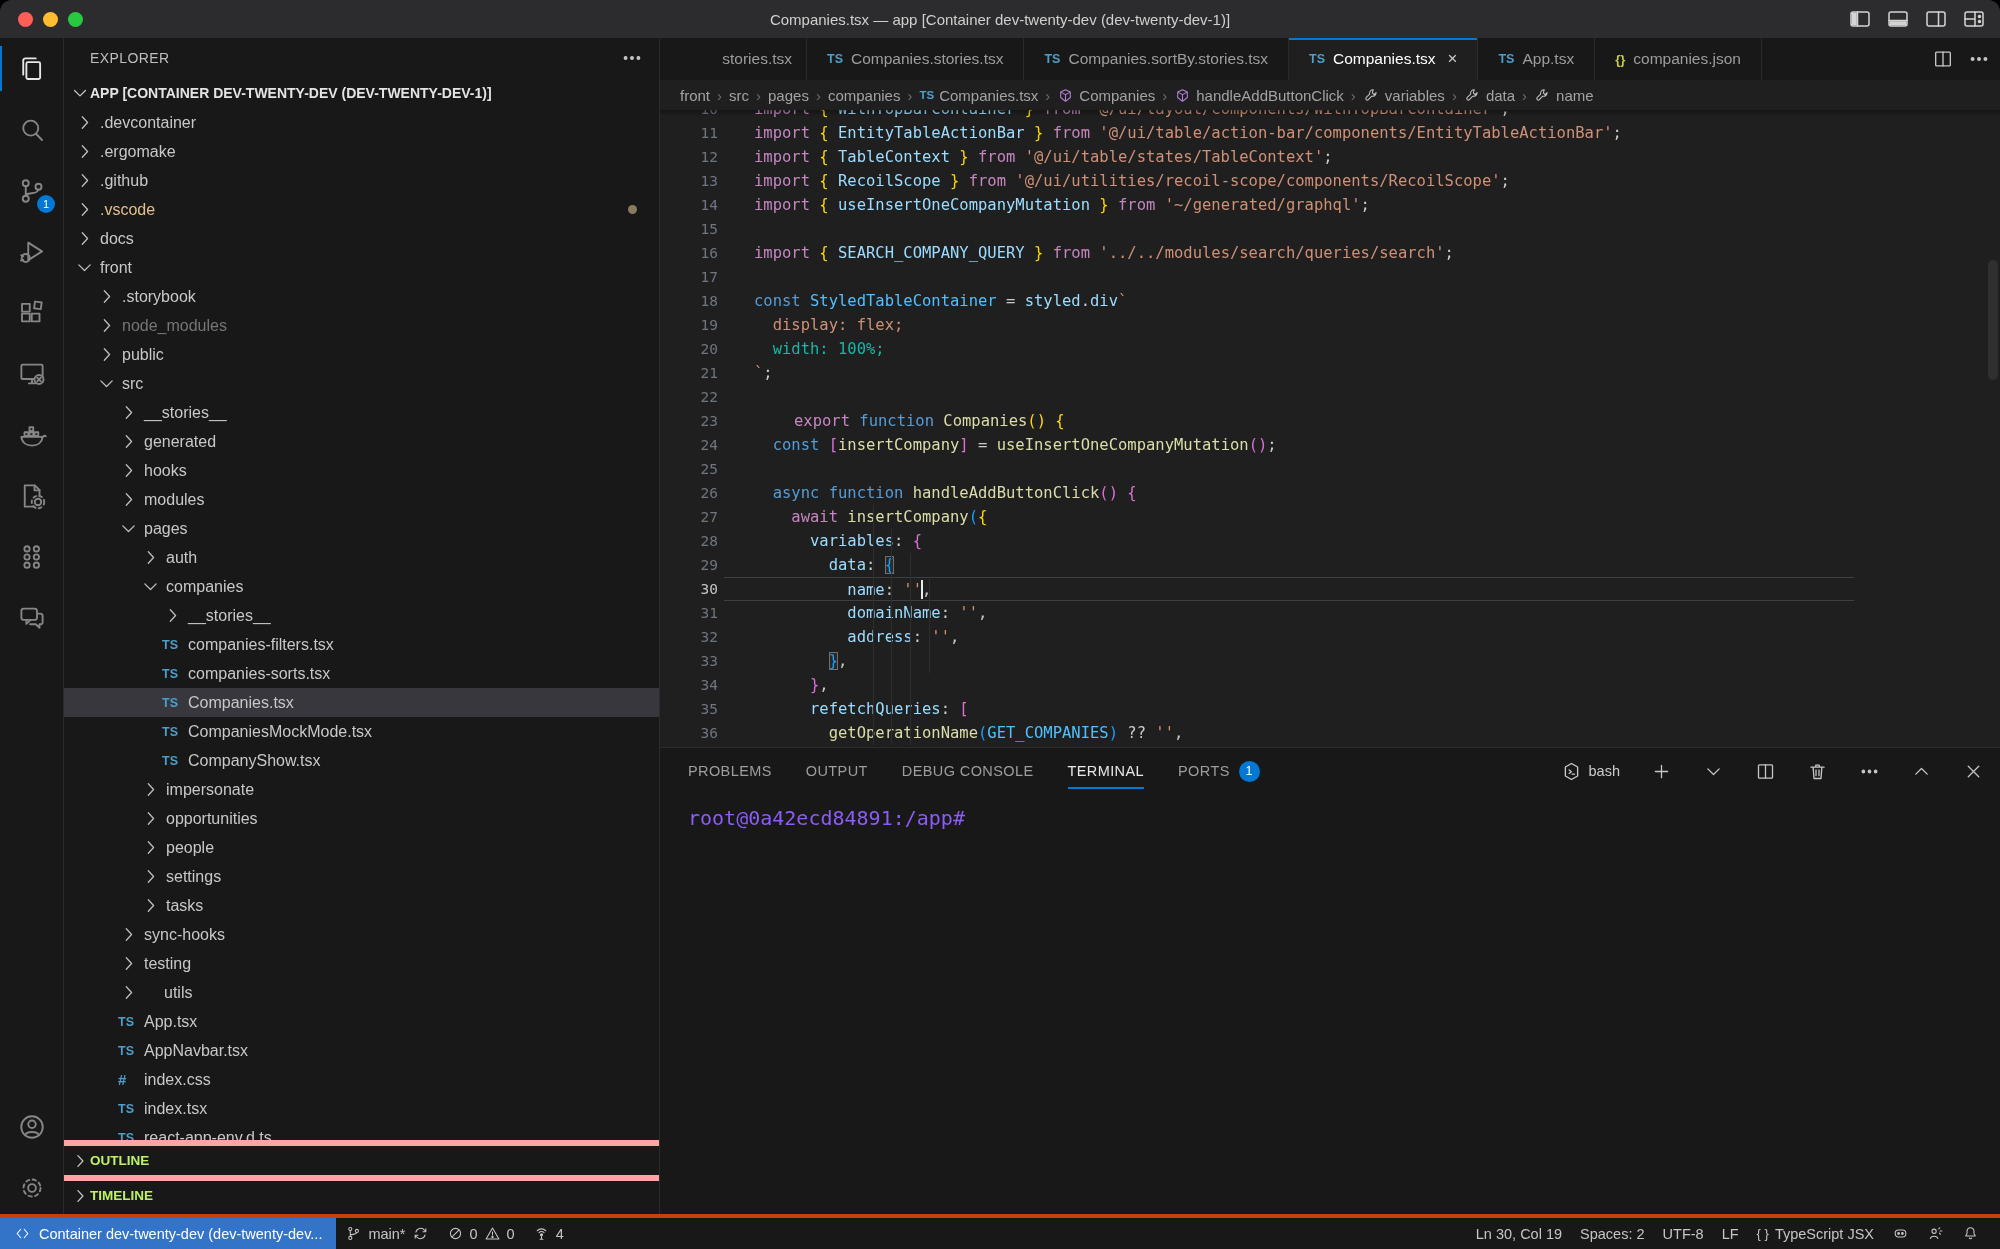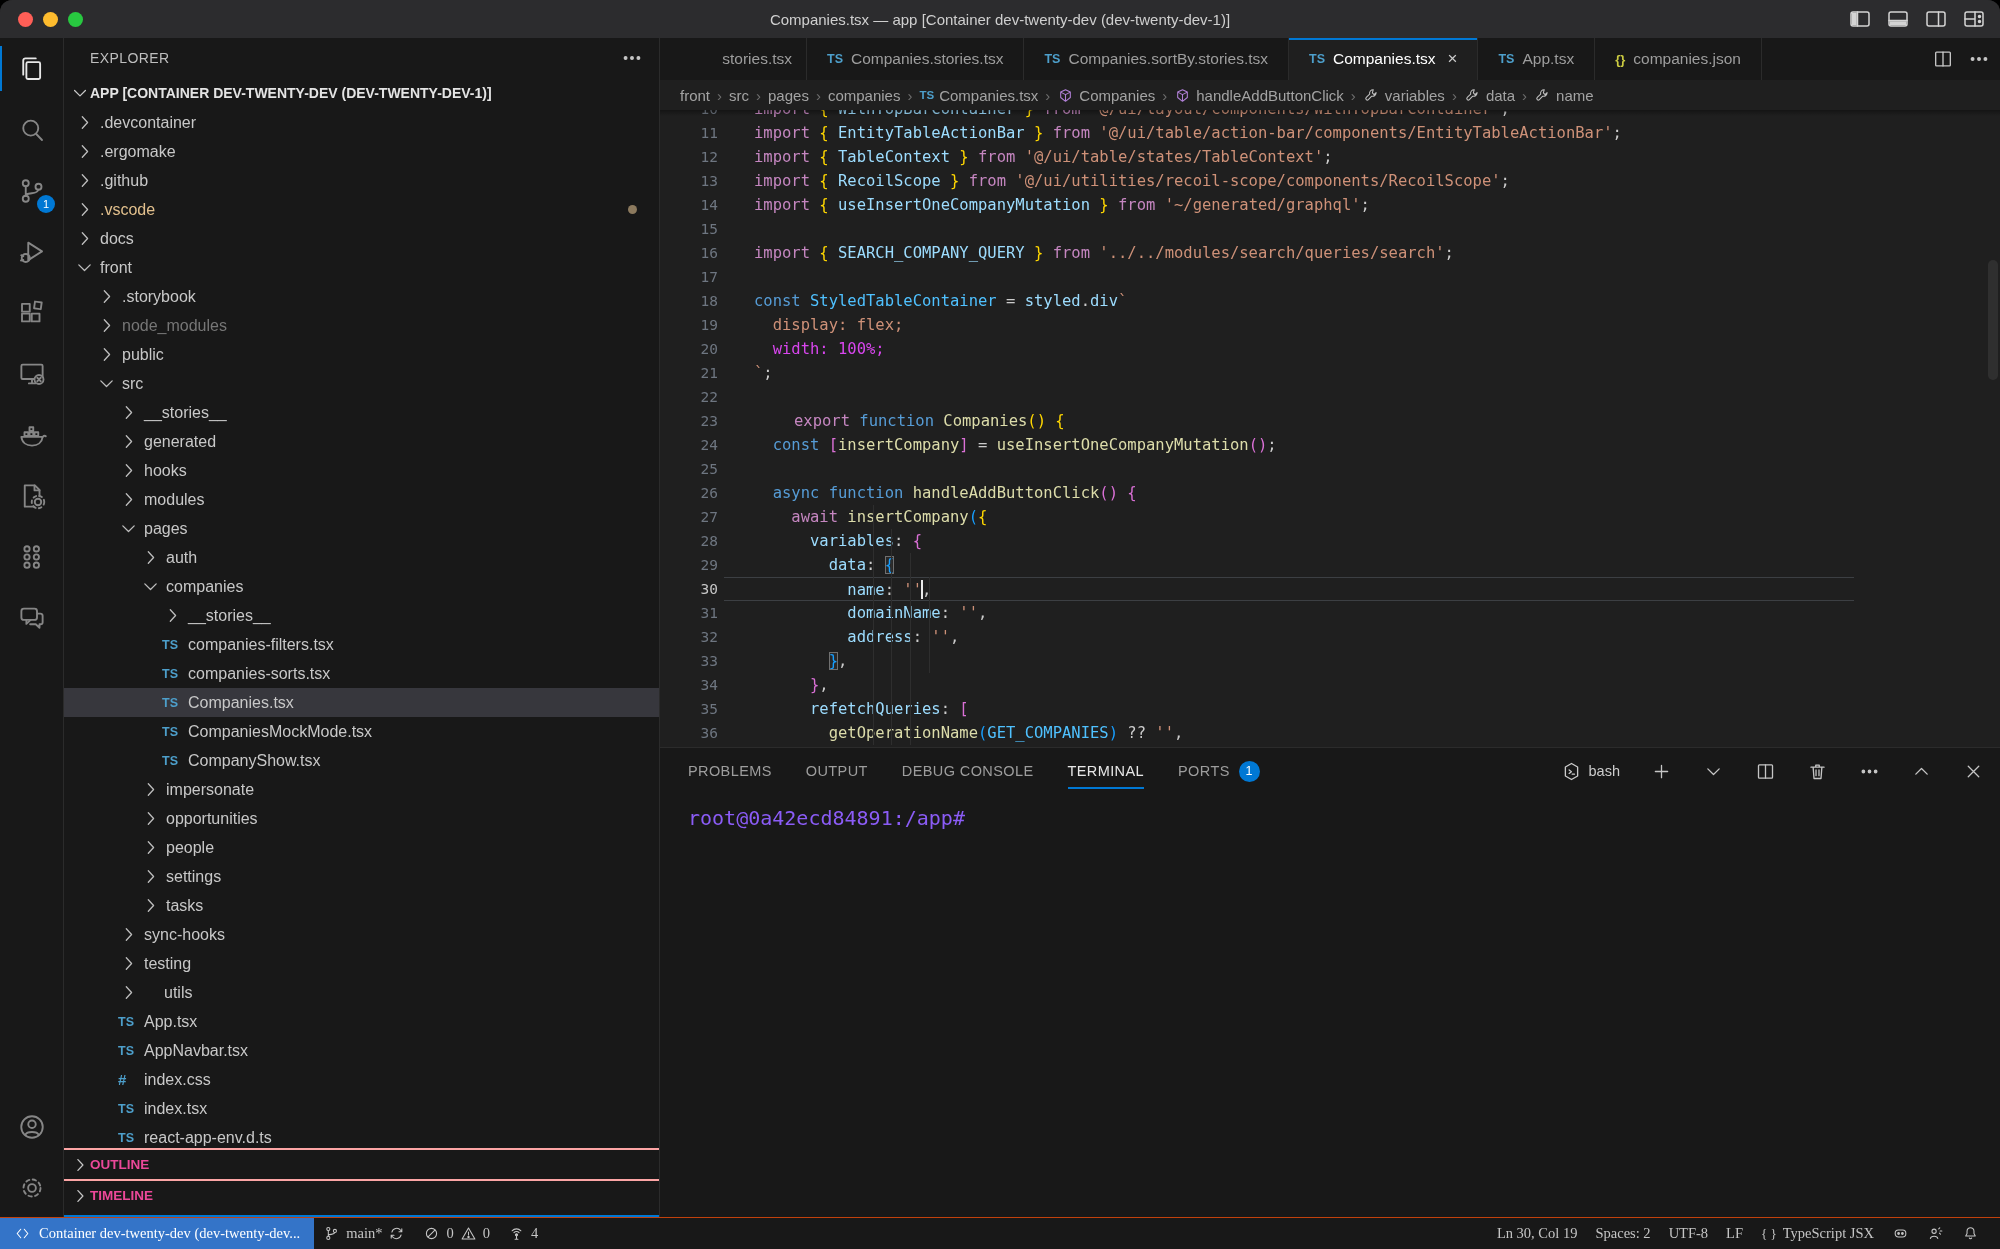--- a/index.html
+++ b/index.html
@@ -33,21 +33,21 @@
   .trow.selected{background:#37373d;}
   .trow .chev{width:21px;height:21px;flex:0 0 21px;color:#bdbdbd;}
   .badge-ts{color:#4d9fcb;font-weight:bold;font-size:12.5px;width:21px;flex:0 0 21px;text-align:left;}
   .badge-json{color:#cbcb41;font-weight:bold;font-size:13px;}
   .badge-css{color:#4d9fcb;font-weight:bold;font-size:15px;}
   .trow .lbl{margin-left:5px;white-space:nowrap;}
   .trow.dim .lbl{color:#767676;}
   .trow.mod .lbl{color:var(--modified);}
   .trow .dot{position:absolute;right:22px;width:9px;height:9px;border-radius:50%;background:#8c7a5e;}
   .bottom-sections{position:absolute;left:0;right:0;bottom:8px;}
-  .bsec{height:29px;display:flex;align-items:center;border-top:2px solid #fca5a5;color:#ec4899;font-weight:bold;font-size:13.5px;padding-left:6px;}
+  .bsec{height:29px;display:flex;align-items:center;border-top:6px solid #fca5a5;color:#bef264;font-weight:bold;font-size:13.5px;padding-left:6px;}
   .bsec .chev{width:20px;height:20px;color:#c5c5c5;}
   .sash{position:absolute;left:0;right:0;bottom:0;height:3px;background:var(--accent);}
   
   .editor-col{flex:1;display:flex;flex-direction:column;min-width:0;}
   .tabbar{position:relative;height:42px;background:#181818;display:flex;align-items:stretch;}
   .tab{display:flex;align-items:center;gap:8px;padding:0 20px;border-right:1px solid #2b2b2b;color:#9d9d9d;font-size:15.5px;background:#181818;position:relative;white-space:nowrap;}
   .tab.partial{width:128px;padding:0 14px 0 4px;overflow:hidden;justify-content:flex-end;}
   .tab.active{background:#1f1f1f;color:#ffffff;}
   .tab.active::before{content:"";position:absolute;left:0;right:0;top:0;height:2px;background:var(--accent);}
   .tab .ts{color:#4d9fcb;font-weight:bold;font-size:12.5px;}
@@ -80,21 +80,21 @@
   .panel-header{height:46px;display:flex;align-items:center;padding-left:28px;gap:34px;}
   .ptab{position:relative;font-size:14.5px;letter-spacing:.4px;color:#9d9d9d;display:flex;align-items:center;gap:9px;height:100%;}
   .ptab.active{color:#e7e7e7;}
   .ptab.active::after{content:"";position:absolute;left:0;right:0;bottom:5px;height:2px;background:var(--accent);}
   .pbadge{min-width:21px;height:21px;border-radius:11px;background:var(--badge);color:#fff;font-size:12.5px;display:flex;align-items:center;justify-content:center;padding:0 4px;box-sizing:border-box;}
   .panel-actions{position:absolute;right:16px;top:0;height:46px;display:flex;align-items:center;gap:31px;color:#c5c5c5;}
   .panel-actions .icon{width:21px;height:21px;}
   .shell-label{display:flex;align-items:center;gap:7px;font-size:14.5px;color:#cccccc;}
   .terminal-body{padding:12px 0 0 28px;font-family:"DejaVu Sans Mono",monospace;font-size:20px;color:#8b5cf6;}
   
-  .statusbar{position:absolute;left:0;bottom:0;width:100%;height:31px;background:#181818;border-top:1px solid #c2410c;display:flex;align-items:center;font-size:14.5px;color:#c5c5c5;font-family:Liberation Serif, serif;}
+  .statusbar{position:absolute;left:0;bottom:0;width:100%;height:31px;background:#181818;border-top:4px solid #c2410c;display:flex;align-items:center;font-size:14.5px;color:#c5c5c5;}
   .sb-remote{height:100%;background:var(--remote);color:#fff;display:flex;align-items:center;gap:8px;padding:0 14px;max-width:372px;white-space:nowrap;overflow:hidden;}
   .sb-remote .icon{width:17px;height:17px;flex:0 0 17px;}
   .sb-item{display:flex;align-items:center;gap:6px;padding:0 9px;height:100%;white-space:nowrap;}
   .sb-item .icon{width:17px;height:17px;}
   .sb-right{margin-left:auto;display:flex;align-items:center;height:100%;padding-right:12px;}
   .icon svg{width:100%;height:100%;display:block;}
 </style>
 </head>
 <body>
 
@@ -665,21 +665,21 @@
             <div class="crow"><span class="ln">10</span><span class="ct"><span class="seg" style="color: rgb(197, 134, 192);">import </span><span class="seg" style="color: rgb(255, 215, 0);">{ </span><span class="seg" style="color: rgb(156, 220, 254);">WithTopBarContainer</span><span class="seg" style="color: rgb(255, 215, 0);"> }</span><span class="seg" style="color: rgb(197, 134, 192);"> from </span><span class="seg" style="color: rgb(206, 145, 120);">'@/ui/layout/components/WithTopBarContainer'</span><span class="seg" style="color: rgb(204, 204, 204);">;</span></span></div>
             <div class="crow"><span class="ln">11</span><span class="ct"><span class="seg" style="color: rgb(197, 134, 192);">import </span><span class="seg" style="color: rgb(255, 215, 0);">{ </span><span class="seg" style="color: rgb(156, 220, 254);">EntityTableActionBar</span><span class="seg" style="color: rgb(255, 215, 0);"> }</span><span class="seg" style="color: rgb(197, 134, 192);"> from </span><span class="seg" style="color: rgb(206, 145, 120);">'@/ui/table/action-bar/components/EntityTableActionBar'</span><span class="seg" style="color: rgb(204, 204, 204);">;</span></span></div>
             <div class="crow"><span class="ln">12</span><span class="ct"><span class="seg" style="color: rgb(197, 134, 192);">import </span><span class="seg" style="color: rgb(255, 215, 0);">{ </span><span class="seg" style="color: rgb(156, 220, 254);">TableContext</span><span class="seg" style="color: rgb(255, 215, 0);"> }</span><span class="seg" style="color: rgb(197, 134, 192);"> from </span><span class="seg" style="color: rgb(206, 145, 120);">'@/ui/table/states/TableContext'</span><span class="seg" style="color: rgb(204, 204, 204);">;</span></span></div>
             <div class="crow"><span class="ln">13</span><span class="ct"><span class="seg" style="color: rgb(197, 134, 192);">import </span><span class="seg" style="color: rgb(255, 215, 0);">{ </span><span class="seg" style="color: rgb(156, 220, 254);">RecoilScope</span><span class="seg" style="color: rgb(255, 215, 0);"> }</span><span class="seg" style="color: rgb(197, 134, 192);"> from </span><span class="seg" style="color: rgb(206, 145, 120);">'@/ui/utilities/recoil-scope/components/RecoilScope'</span><span class="seg" style="color: rgb(204, 204, 204);">;</span></span></div>
             <div class="crow"><span class="ln">14</span><span class="ct"><span class="seg" style="color: rgb(197, 134, 192);">import </span><span class="seg" style="color: rgb(255, 215, 0);">{ </span><span class="seg" style="color: rgb(156, 220, 254);">useInsertOneCompanyMutation</span><span class="seg" style="color: rgb(255, 215, 0);"> }</span><span class="seg" style="color: rgb(197, 134, 192);"> from </span><span class="seg" style="color: rgb(206, 145, 120);">'~/generated/graphql'</span><span class="seg" style="color: rgb(204, 204, 204);">;</span></span></div>
             <div class="crow"><span class="ln">15</span><span class="ct"></span></div>
             <div class="crow"><span class="ln">16</span><span class="ct"><span class="seg" style="color: rgb(197, 134, 192);">import </span><span class="seg" style="color: rgb(255, 215, 0);">{ </span><span class="seg" style="color: rgb(156, 220, 254);">SEARCH_COMPANY_QUERY</span><span class="seg" style="color: rgb(255, 215, 0);"> }</span><span class="seg" style="color: rgb(197, 134, 192);"> from </span><span class="seg" style="color: rgb(206, 145, 120);">'../../modules/search/queries/search'</span><span class="seg" style="color: rgb(204, 204, 204);">;</span></span></div>
             <div class="crow"><span class="ln">17</span><span class="ct"></span></div>
             <div class="crow"><span class="ln">18</span><span class="ct"><span class="seg" style="color: rgb(86, 156, 214);">const </span><span class="seg" style="color: rgb(79, 193, 255);">StyledTableContainer</span><span class="seg" style="color: rgb(204, 204, 204);"> = </span><span class="seg" style="color: rgb(156, 220, 254);">styled</span><span class="seg" style="color: rgb(204, 204, 204);">.</span><span class="seg" style="color: rgb(156, 220, 254);">div</span><span class="seg" style="color: rgb(206, 145, 120);">`</span></span></div>
             <div class="crow"><span class="ln">19</span><span class="ct"><span class="seg" style="color: rgb(206, 145, 120);">  display: flex;</span></span></div>
-            <div class="crow"><span class="ln">20</span><span class="ct"><span class="seg" style="color: #d946ef;">  width: 100%;</span></span></div>
+            <div class="crow"><span class="ln">20</span><span class="ct"><span class="seg" style="color: #14b8a6;">  width: 100%;</span></span></div>
             <div class="crow"><span class="ln">21</span><span class="ct"><span class="seg" style="color: rgb(206, 145, 120);">`</span><span class="seg" style="color: rgb(204, 204, 204);">;</span></span></div>
             <div class="crow"><span class="ln">22</span><span class="ct"></span></div>
             <div class="crow"><span class="ln">23</span><span class="ct"><span class="seg" style="color: rgb(197, 134, 192); margin-left: 40px;">export </span><span class="seg" style="color: rgb(86, 156, 214);">function </span><span class="seg" style="color: rgb(220, 220, 170);">Companies</span><span class="seg" style="color: rgb(255, 215, 0);">() {</span></span></div>
             <div class="crow"><span class="ln">24</span><span class="ct"><span class="seg" style="color: rgb(204, 204, 204);">  </span><span class="seg" style="color: rgb(86, 156, 214);">const </span><span class="seg" style="color: rgb(218, 112, 214);">[</span><span class="seg" style="color: rgb(220, 220, 170);">insertCompany</span><span class="seg" style="color: rgb(218, 112, 214);">]</span><span class="seg" style="color: rgb(204, 204, 204);"> = </span><span class="seg" style="color: rgb(220, 220, 170);">useInsertOneCompanyMutation</span><span class="seg" style="color: rgb(218, 112, 214);">()</span><span class="seg" style="color: rgb(204, 204, 204);">;</span></span></div>
             <div class="crow"><span class="ln">25</span><span class="ct"></span></div>
             <div class="crow"><span class="ln">26</span><span class="ct"><span class="seg" style="color: rgb(204, 204, 204);">  </span><span class="seg" style="color: rgb(86, 156, 214);">async function </span><span class="seg" style="color: rgb(220, 220, 170);">handleAddButtonClick</span><span class="seg" style="color: rgb(218, 112, 214);">() {</span></span></div>
             <div class="crow"><span class="ln">27</span><span class="ct"><span class="seg" style="color: rgb(204, 204, 204);">    </span><span class="seg" style="color: rgb(197, 134, 192);">await </span><span class="seg" style="color: rgb(220, 220, 170);">insertCompany</span><span class="seg" style="color: rgb(23, 159, 255);">(</span><span class="seg" style="color: rgb(255, 215, 0);">{</span></span></div>
             <div class="crow"><span class="ln">28</span><span class="ct"><span class="seg" style="color: rgb(204, 204, 204);">      </span><span class="seg" style="color: rgb(156, 220, 254);">variables</span><span class="seg" style="color: rgb(204, 204, 204);">: </span><span class="seg" style="color: rgb(218, 112, 214);">{</span></span></div>
             <div class="crow"><span class="ln">29</span><span class="ct"><span class="seg" style="color: rgb(204, 204, 204);">        </span><span class="seg" style="color: rgb(156, 220, 254);">data</span><span class="seg" style="color: rgb(204, 204, 204);">: </span><span class="seg box" style="color: rgb(23, 159, 255);">{</span></span></div>
             <div class="crow cur"><span class="ln">30</span><span class="ct"><span class="seg" style="color: rgb(204, 204, 204);">          </span><span class="seg" style="color: rgb(156, 220, 254);">name</span><span class="seg" style="color: rgb(204, 204, 204);">: </span><span class="seg" style="color: rgb(206, 145, 120);">''</span><span class="cursor"></span><span class="seg" style="color: rgb(204, 204, 204);">,</span></span></div>

